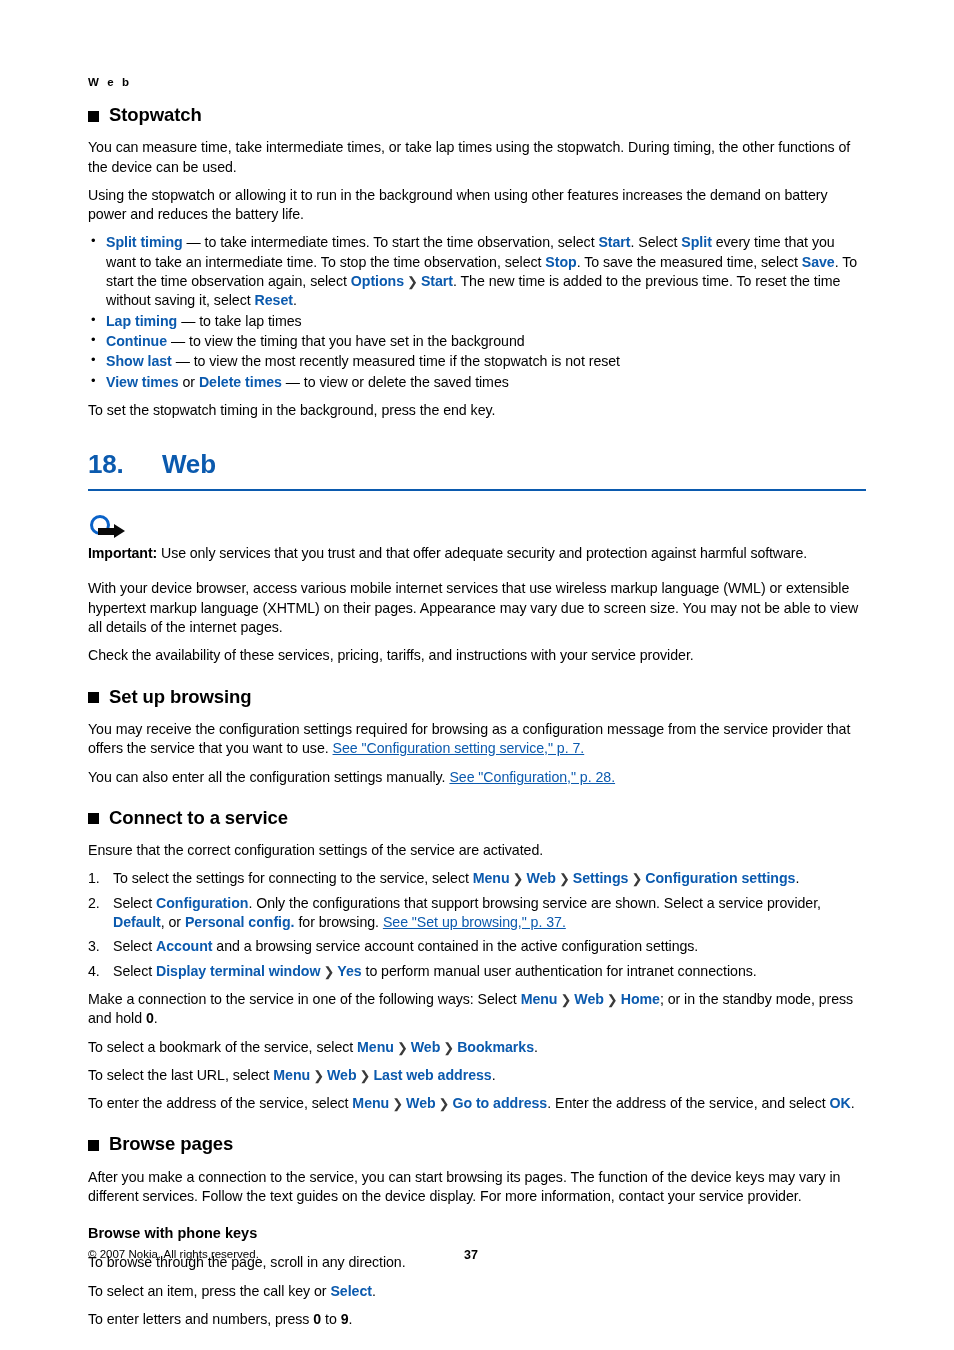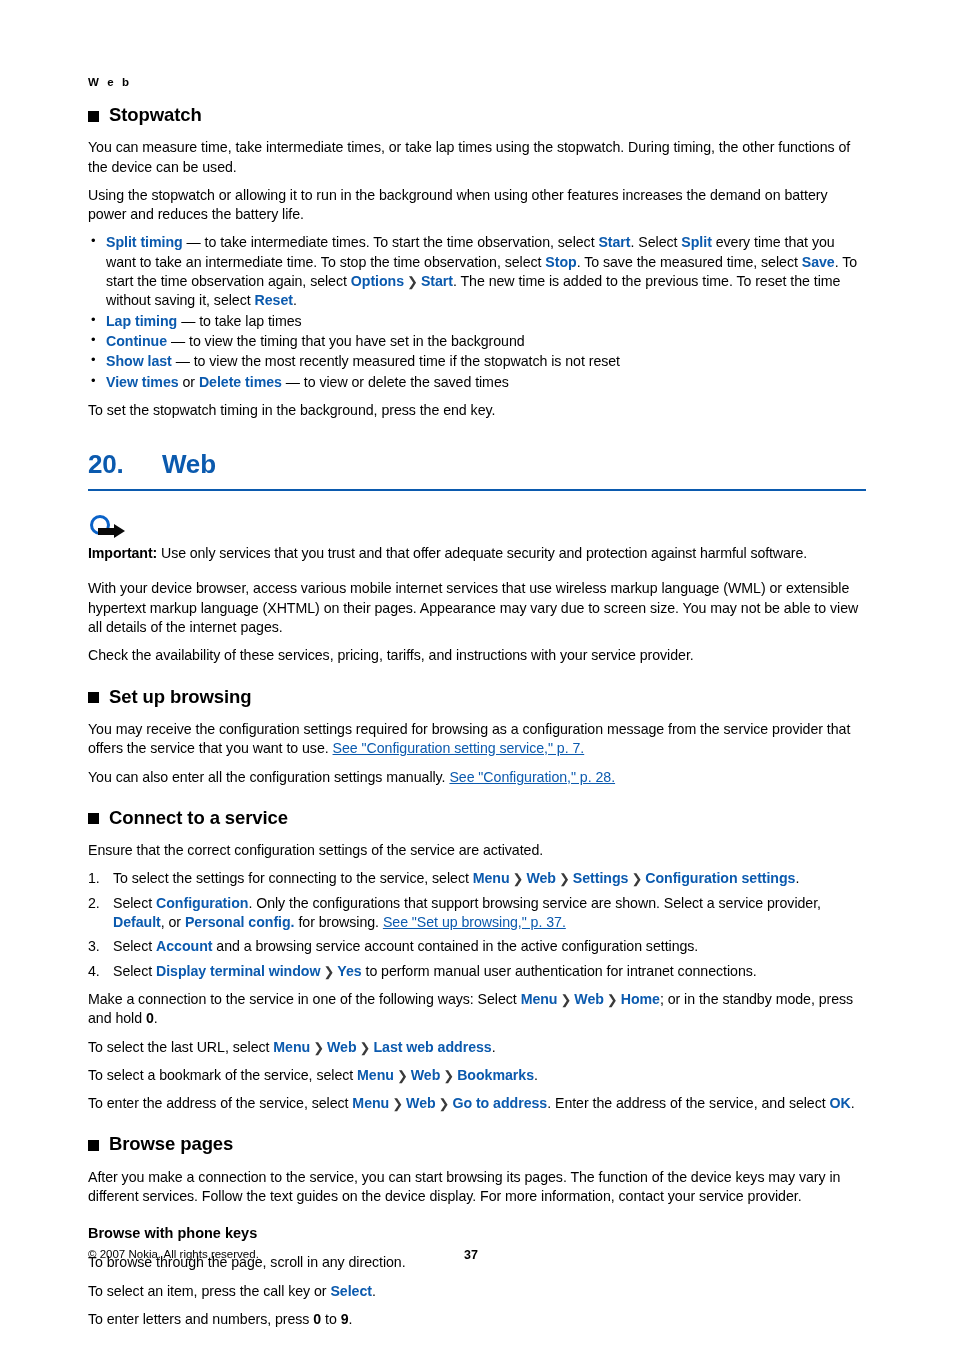--- a/index.html
+++ b/index.html
@@ -250,21 +250,21 @@
         <li><span class="blue">Split timing</span><span> — to take intermediate times. To start the time observation, select </span><span class="blue">Start</span><span>. Select </span><span class="blue">Split</span><span> every time that you want to take an intermediate time. To stop the time observation, select </span><span class="blue">Stop</span><span>. To save the measured time, select </span><span class="blue">Save</span><span>. To start the time observation again, select </span><span class="blue">Options</span><span class="sep">❯</span><span class="blue">Start</span><span>. The new time is added to the previous time. To reset the time without saving it, select </span><span class="blue">Reset</span><span>.</span></li>
         <li><span class="blue">Lap timing</span><span> — to take lap times</span></li>
         <li><span class="blue">Continue</span><span> — to view the timing that you have set in the background</span></li>
         <li><span class="blue">Show last</span><span> — to view the most recently measured time if the stopwatch is not reset</span></li>
         <li><span class="blue">View times</span><span> or </span><span class="blue">Delete times</span><span> — to view or delete the saved times</span></li>
       </ul>
 
     <p class="body">To set the stopwatch timing in the background, press the end key.</p>
 
     <div class="chapter">
-      <span class="num">20.</span>
+      <span class="num">18.</span>
       <span class="ttl">Web</span>
     </div>
 
     <div class="note">
       <div class="note-icon">
         <div class="ring"></div>
         <div class="arrow-stem"></div>
         <div class="arrow-head"></div>
       </div>
       <div class="note-text">
@@ -297,22 +297,22 @@
 
     <ol class="nlist" id="connect-steps">
         <li><span>To select the settings for connecting to the service, select </span><span class="blue">Menu</span><span class="sep">❯</span><span class="blue">Web</span><span class="sep">❯</span><span class="blue">Settings</span><span class="sep">❯</span><span class="blue">Configuration settings</span><span>.</span></li>
         <li><span>Select </span><span class="blue">Configuration</span><span>. Only the configurations that support browsing service are shown. Select a service provider, </span><span class="blue">Default</span><span>, or </span><span class="blue">Personal config.</span><span> for browsing. </span><a class="lnk" href="#">See "Set up browsing," p. 37.</a></li>
         <li><span>Select </span><span class="blue">Account</span><span> and a browsing service account contained in the active configuration settings.</span></li>
         <li><span>Select </span><span class="blue">Display terminal window</span><span class="sep">❯</span><span class="blue">Yes</span><span> to perform manual user authentication for intranet connections.</span></li>
       </ol>
 
     <div id="connect-paras">
         <p class="body"><span>Make a connection to the service in one of the following ways: Select </span><span class="blue">Menu</span><span class="sep">❯</span><span class="blue">Web</span><span class="sep">❯</span><span class="blue">Home</span><span>; or in the standby mode, press and hold </span><span class="b">0</span><span>.</span></p>
+        <p class="body"><span>To select a bookmark of the service, select </span><span class="blue">Menu</span><span class="sep">❯</span><span class="blue">Web</span><span class="sep">❯</span><span class="blue">Bookmarks</span><span>.</span></p>
         <p class="body"><span>To select the last URL, select </span><span class="blue">Menu</span><span class="sep">❯</span><span class="blue">Web</span><span class="sep">❯</span><span class="blue">Last web address</span><span>.</span></p>
-        <p class="body"><span>To select a bookmark of the service, select </span><span class="blue">Menu</span><span class="sep">❯</span><span class="blue">Web</span><span class="sep">❯</span><span class="blue">Bookmarks</span><span>.</span></p>
         <p class="body"><span>To enter the address of the service, select </span><span class="blue">Menu</span><span class="sep">❯</span><span class="blue">Web</span><span class="sep">❯</span><span class="blue">Go to address</span><span>. Enter the address of the service, and select </span><span class="blue">OK</span><span>.</span></p>
       </div>
 
     <h2 class="sec" style="margin-top:20px;">
       <span class="sqr"></span>
       <span>Browse pages</span>
     </h2>
 
     <p class="body">After you make a connection to the service, you can start browsing its pages. The function of the device keys may vary in different services. Follow the text guides on the device display. For more information, contact your service provider.</p>
 

